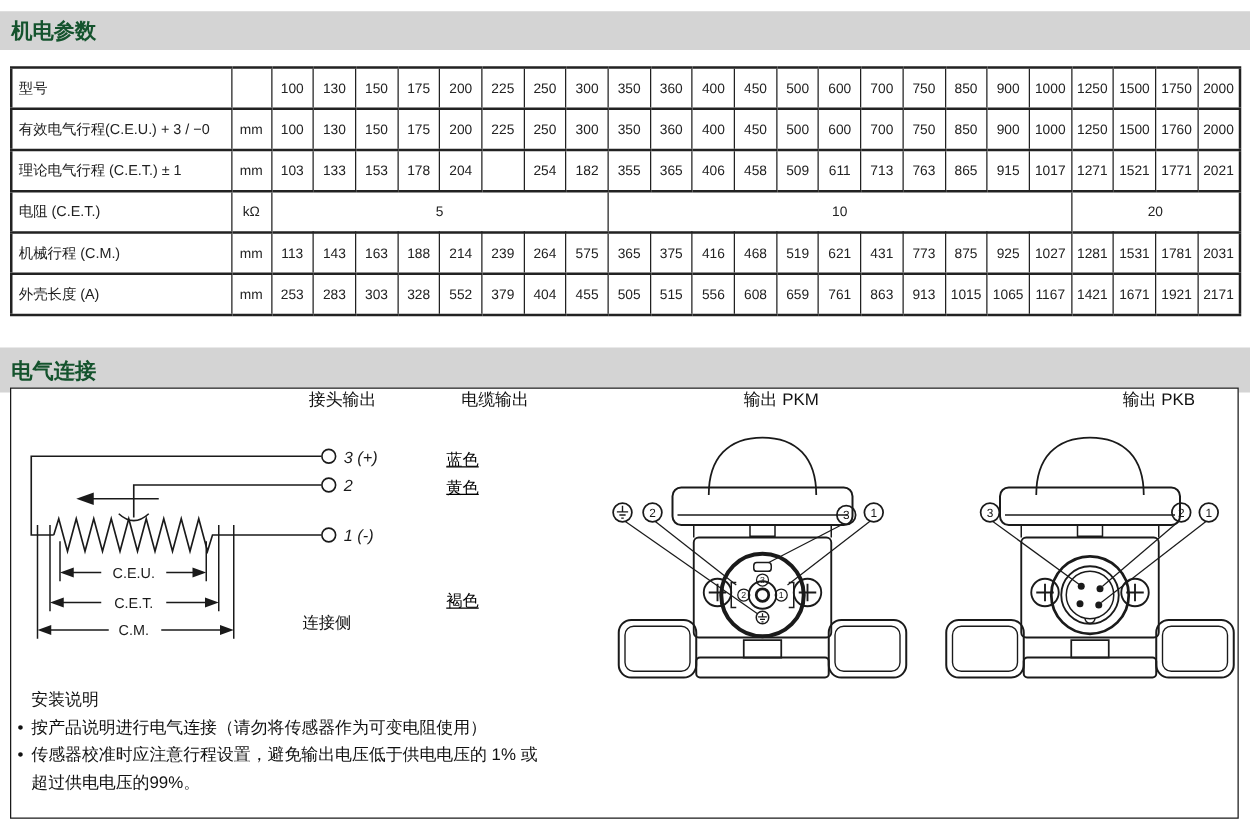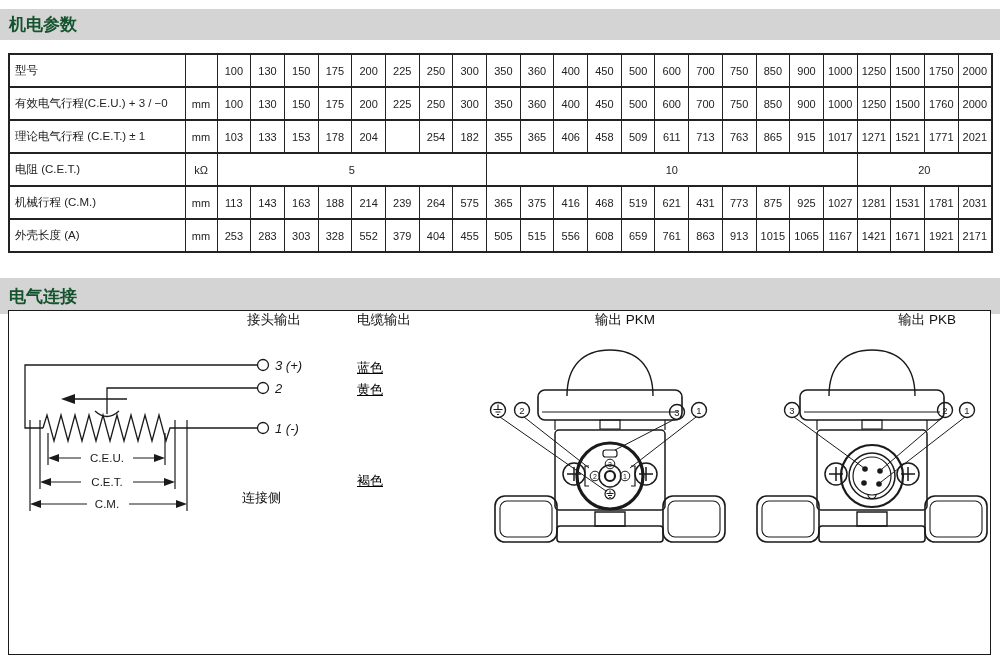--- a/index.html
+++ b/index.html
@@ -223,21 +223,21 @@
       </tbody>
   </table>
 
   <div class="section-bar" style="top:266px;height:36px;margin-top:12px;">
     <span>电气连接</span>
   </div>
 
   <div id="elec-box"></div>
 
   <div class="diag-header" style="left:247px;top:311px;">接头输出</div>
-  <div class="diag-header" style="left:357px;top:311px;">电缆输出</div>
+  <div class="diag-header" style="left:369px;top:311px;">电缆输出</div>
   <div class="diag-header" style="left:560px;top:311px;width:130px;text-align:center;">输出 PKM</div>
   <div class="diag-header" style="left:826px;top:311px;width:130px;text-align:right;">输出 PKB</div>
 
   <svg style="left:15px;top:348px;" width="440" height="178" viewBox="0 0 440 178">
 
     <path class="sk" stroke-width="1.3" d="M242,17 H10 V80 H28"></path>
 
     <path class="sk" stroke-width="1.3" d="M242,40 H92 V66"></path>
 
     <line class="sk" stroke-width="1.3" x1="58" y1="51" x2="112" y2="51"></line>
@@ -372,14 +372,20 @@
     <circle fill="#1a1a1a" cx="131" cy="146" r="2.8"></circle>
 
     <circle class="sk" stroke-width="1.4" fill="#fff" cx="44" cy="72" r="7.5"></circle>
     <text class="txt" x="44" y="75.5" font-size="9.5" text-anchor="middle">3</text>
     <circle class="sk" stroke-width="1.4" fill="#fff" cx="197" cy="72" r="7.5"></circle>
     <text class="txt" x="197" y="75.5" font-size="9.5" text-anchor="middle">2</text>
     <circle class="sk" stroke-width="1.4" fill="#fff" cx="219" cy="72" r="7.5"></circle>
     <text class="txt" x="219" y="75.5" font-size="9.5" text-anchor="middle">1</text>
   </svg>
 
+  <div class="notes">
+    <div class="heading">安装说明</div>
+    <div><span class="bullet">•</span><span>按产品说明进行电气连接（请勿将传感器作为可变电阻使用）</span></div>
+    <div><span class="bullet">•</span><span>传感器校准时应注意行程设置，避免输出电压低于供电电压的 1% 或</span></div>
+    <div style="margin-left:11px;"><span>超过供电电压的99%。</span></div>
+  </div>
 
 </div>
 
 </body></html>

